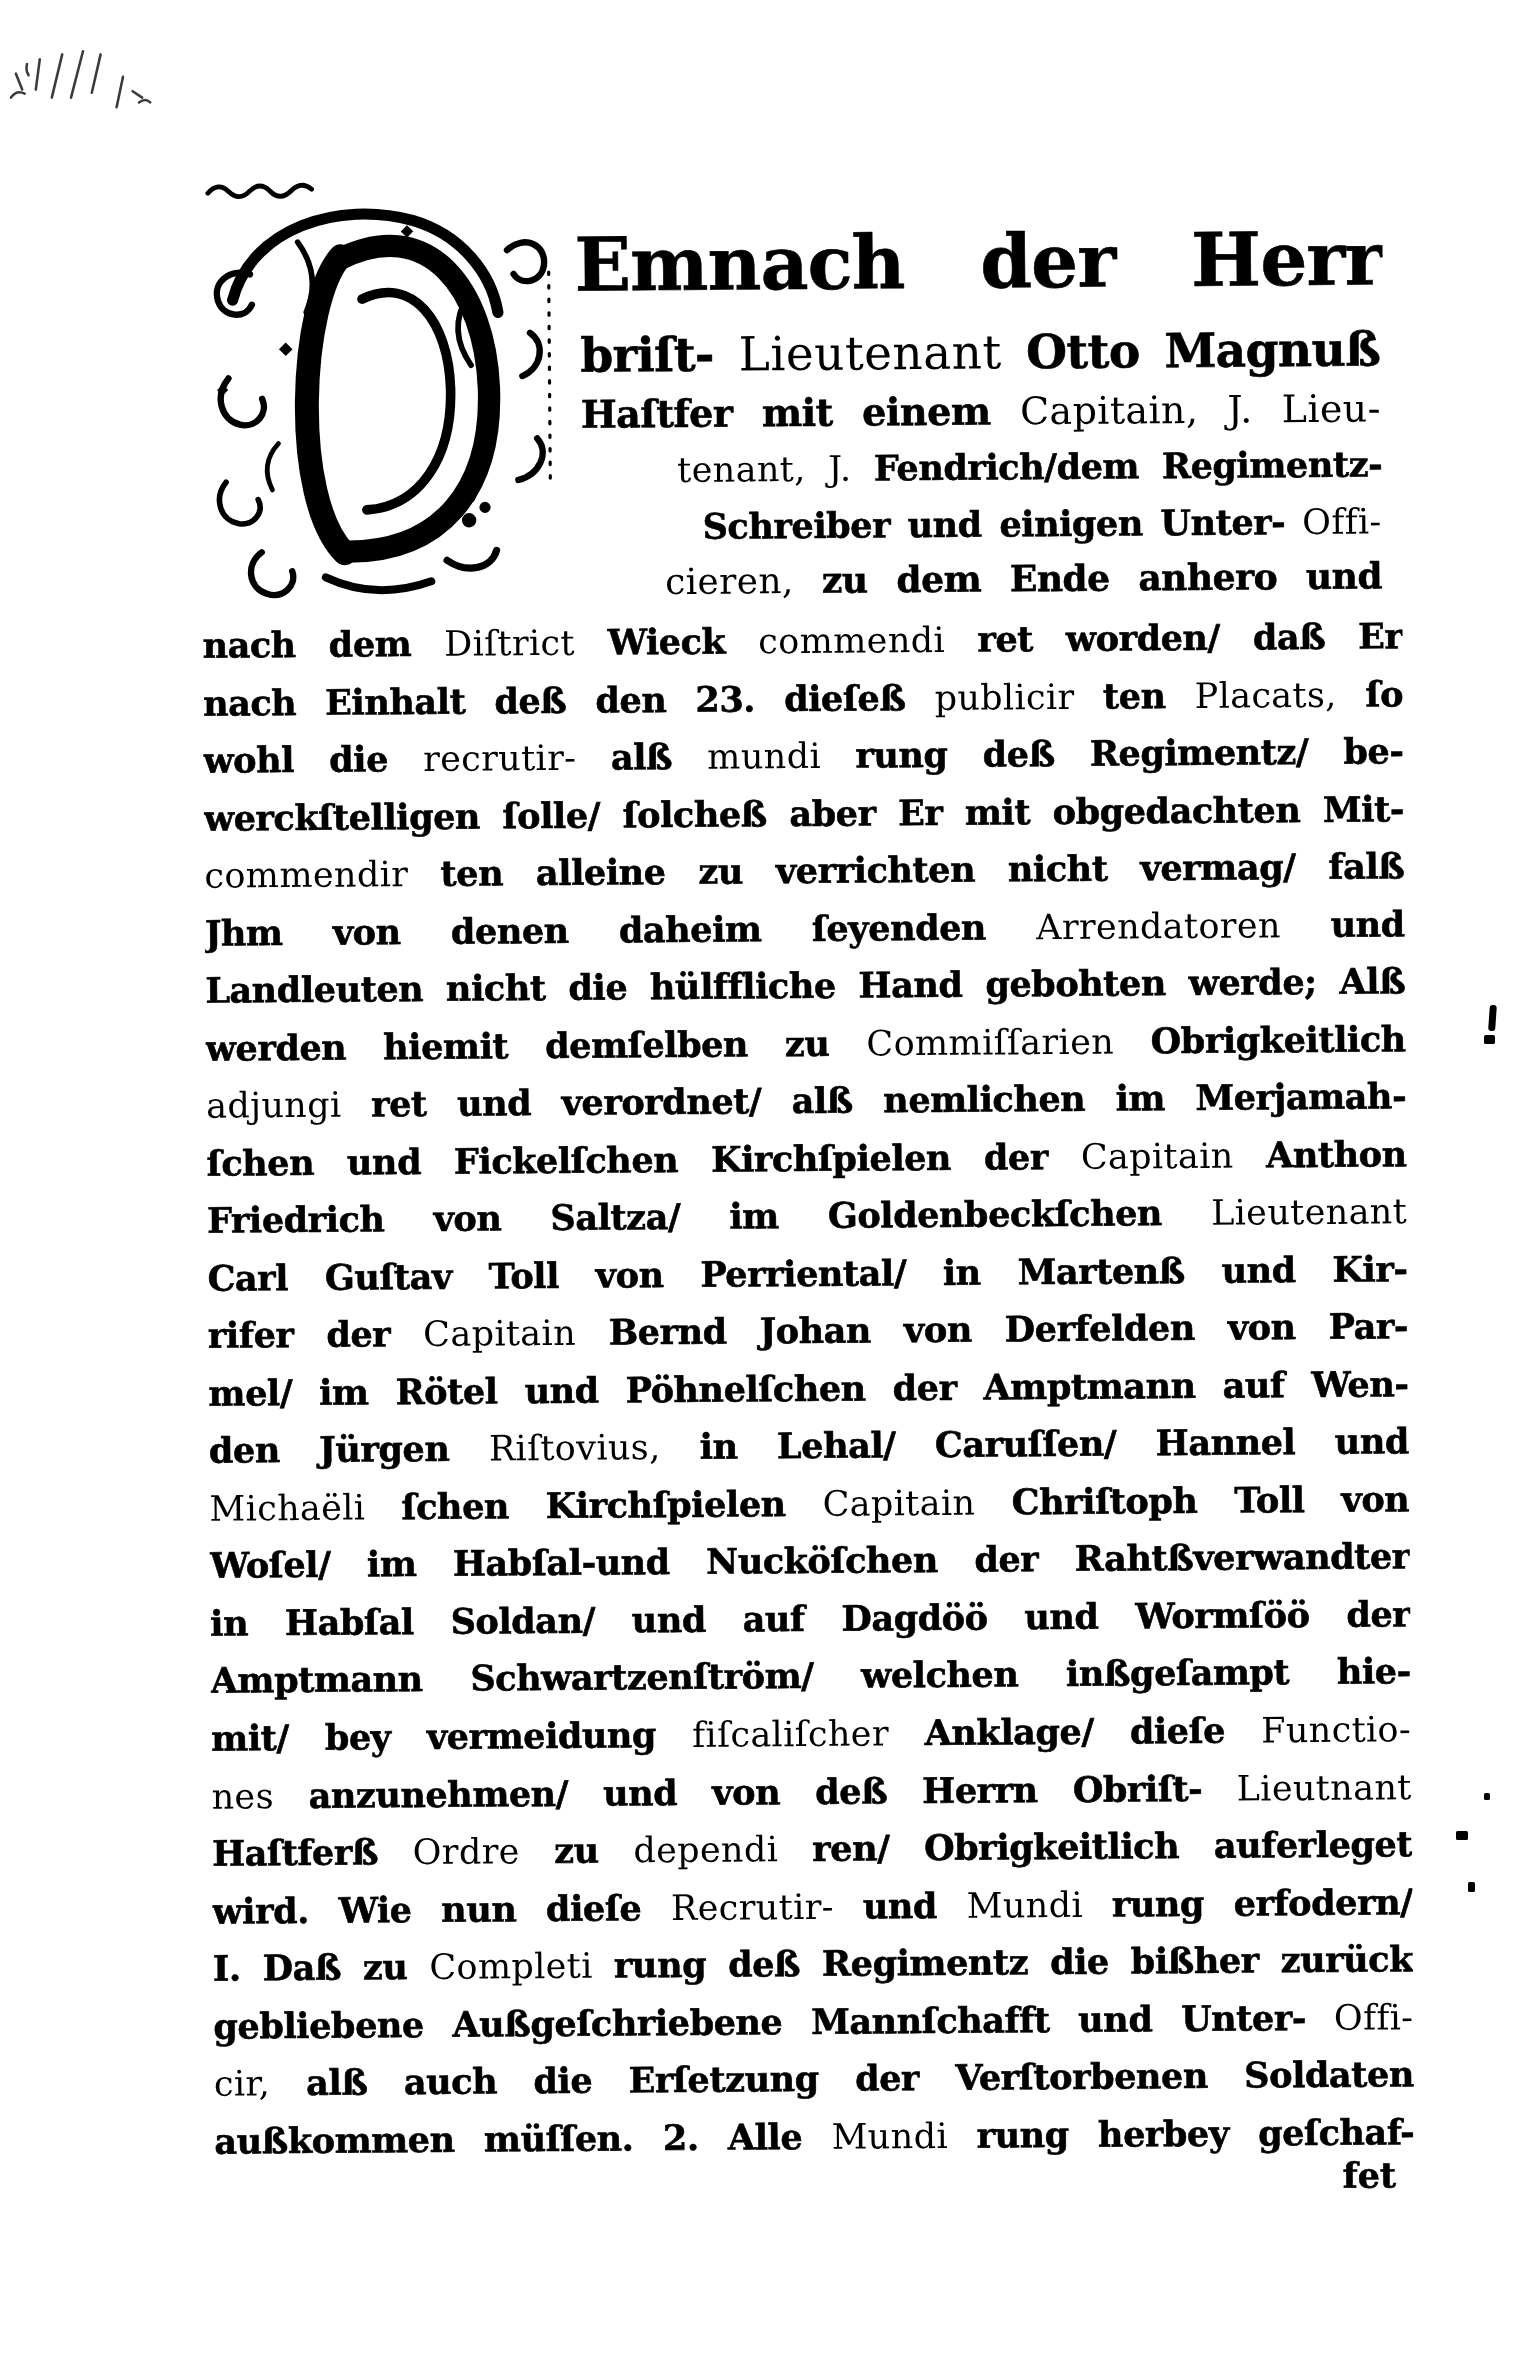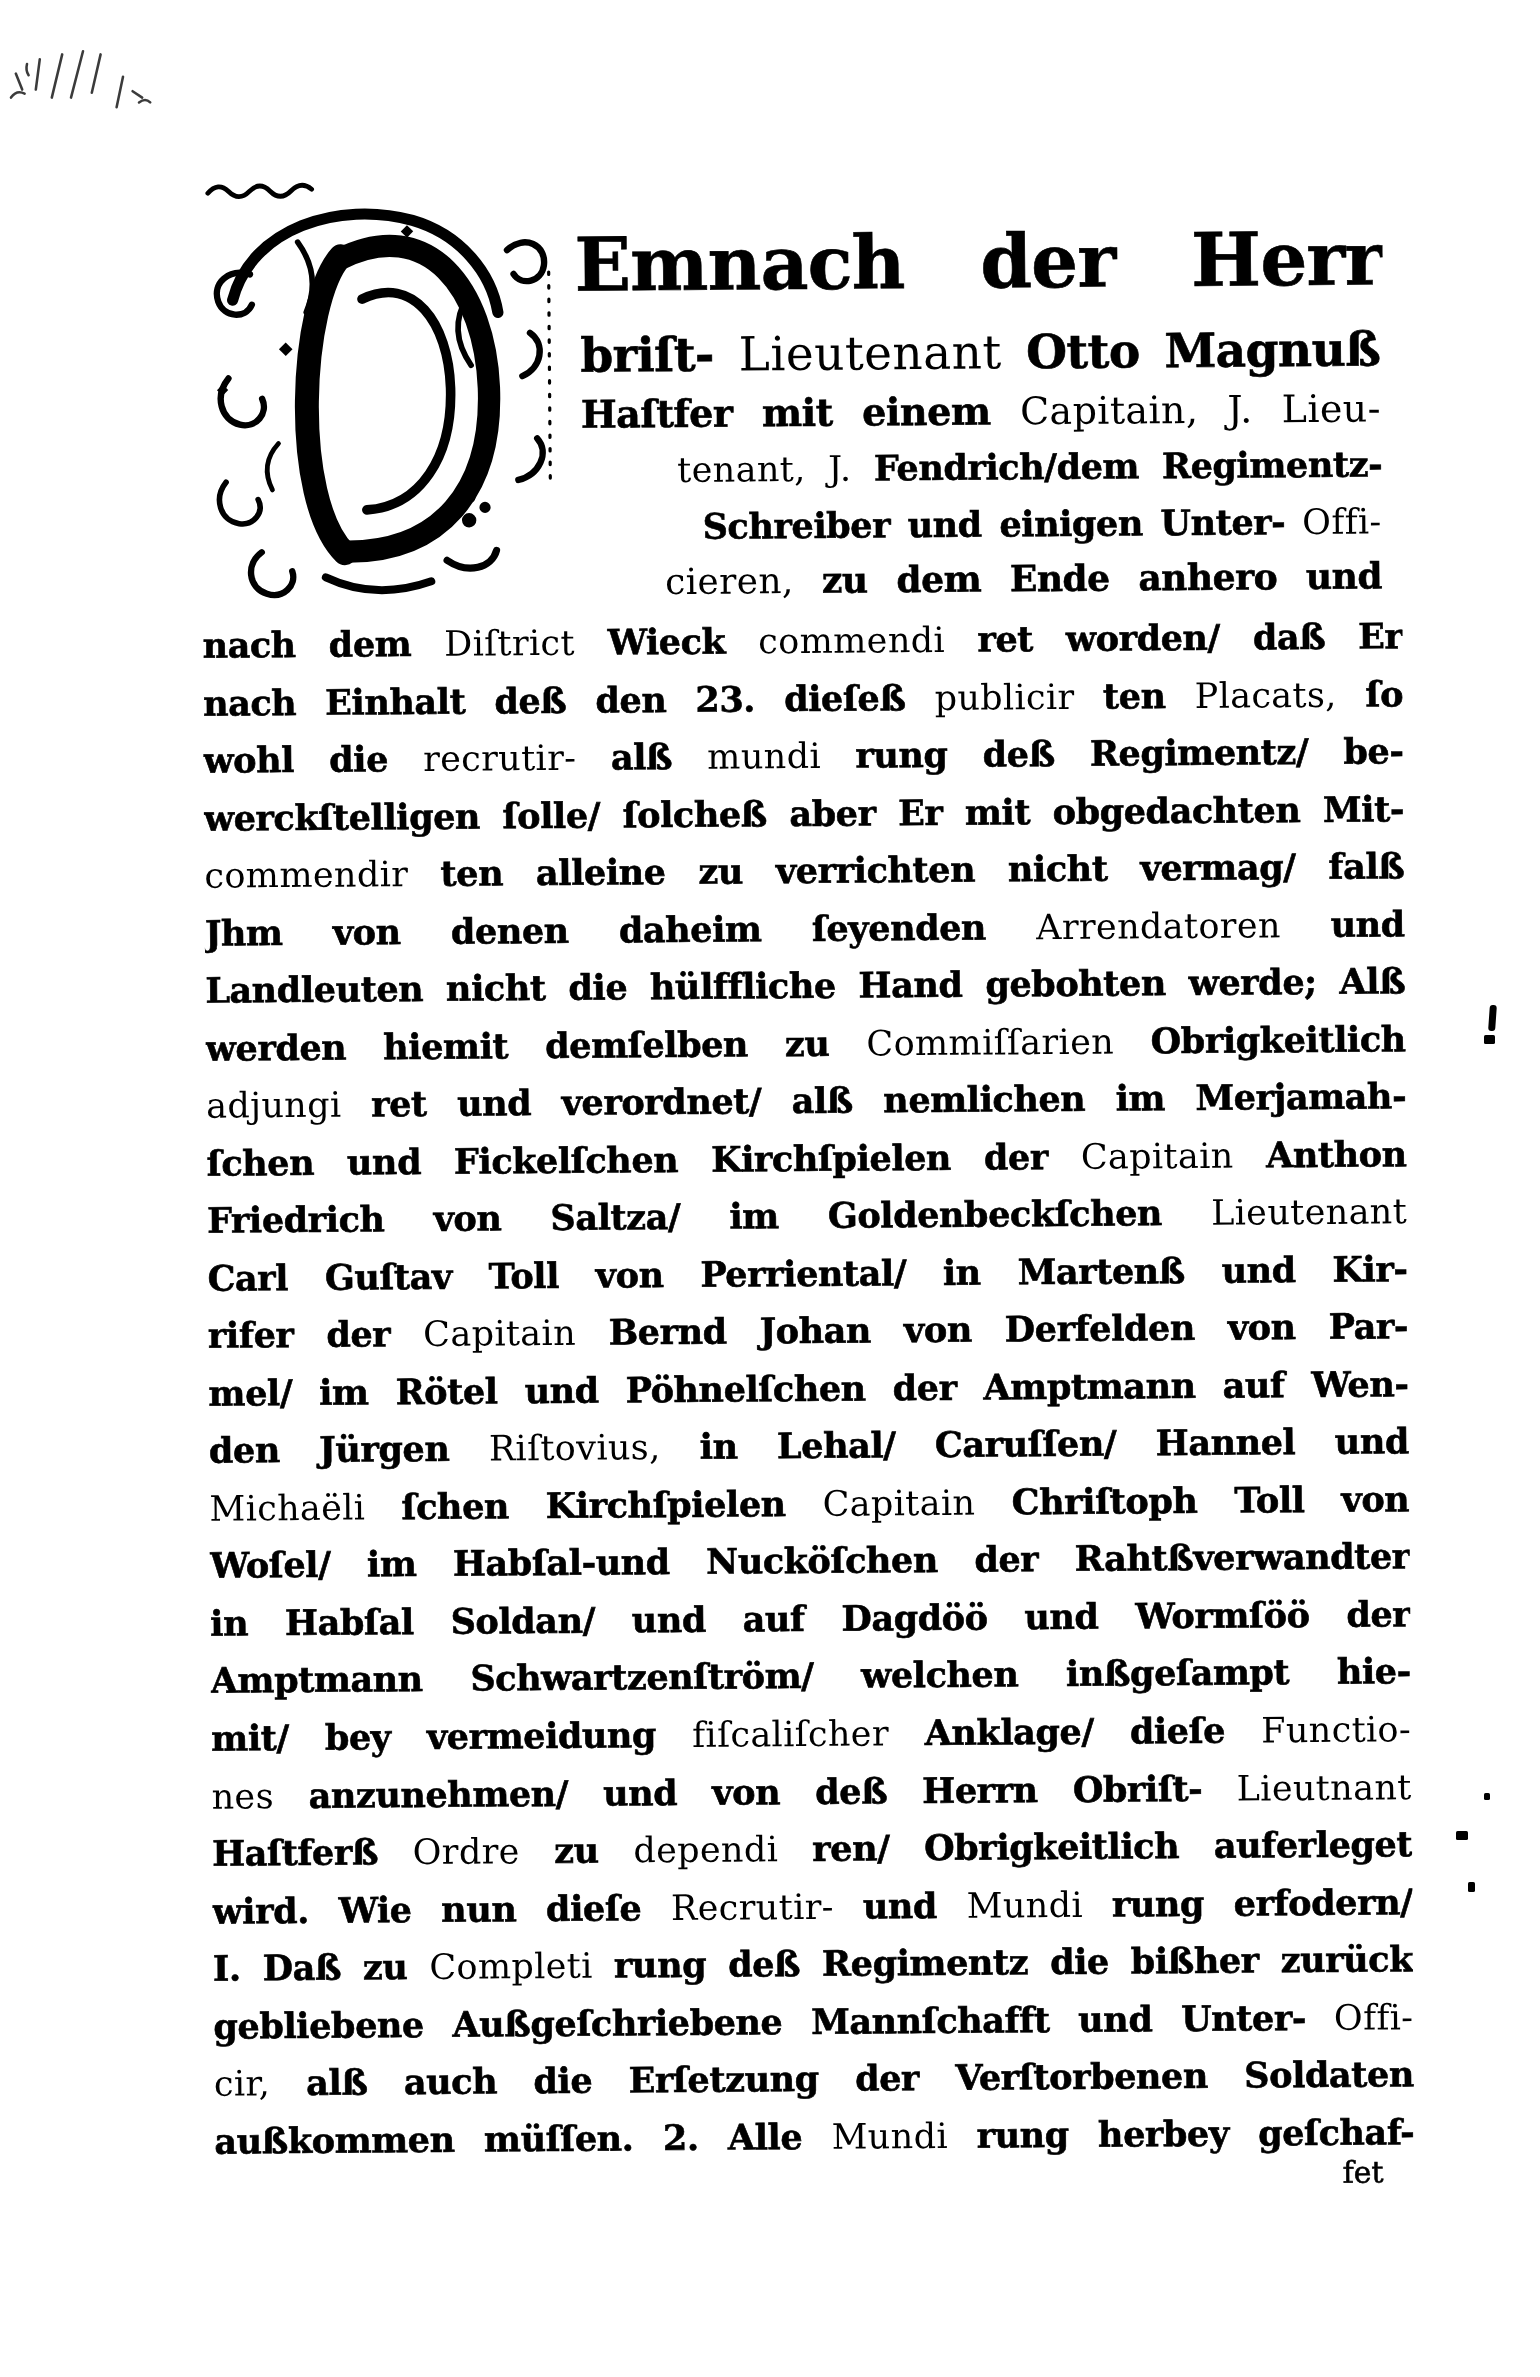--- a/index.html
+++ b/index.html
@@ -22,21 +22,21 @@
   .hl6{left:668px;top:560px;width:717px;font-size:36px;line-height:1.15;height:46px;}
 
   
   .bl{position:absolute;left:205px;width:1200px;height:56px;font-size:35px;line-height:51px;
       text-align:justify;text-align-last:justify;-moz-text-align-last:justify;overflow:hidden;}
 
   
   .seg-f{font-weight:700;-webkit-text-stroke:0.6px #000;letter-spacing:-0.012em;}
   .seg-a{font-weight:400;letter-spacing:0.01em;}
 
-  .catchword{position:absolute;left:1333px;top:2159px;font-size:30px;font-weight:400;
+  .catchword{position:absolute;left:1333px;top:2159px;font-size:35px;font-weight:700;
              -webkit-text-stroke:0.6px #000;}
 
   
   .scribble{position:absolute;left:3.2px;top:24px;width:184px;height:112px;}
   .mark{position:absolute;background:#000;border-radius:1.6px;}
   .mk-excl-stroke{left:1489px;top:1005px;width:7.2px;height:25.6px;border-radius:3.2px;transform:rotate(4deg);}
   .mk-excl-dot{left:1484px;top:1035px;width:11.2px;height:8.8px;}
   .mk-dot-a{left:1484px;top:1793px;width:6.4px;height:7.2px;}
   .mk-dot-b{left:1456px;top:1831px;width:12px;height:8.8px;}
   .mk-dot-c{left:1468px;top:1882px;width:7.2px;height:9.6px;}

